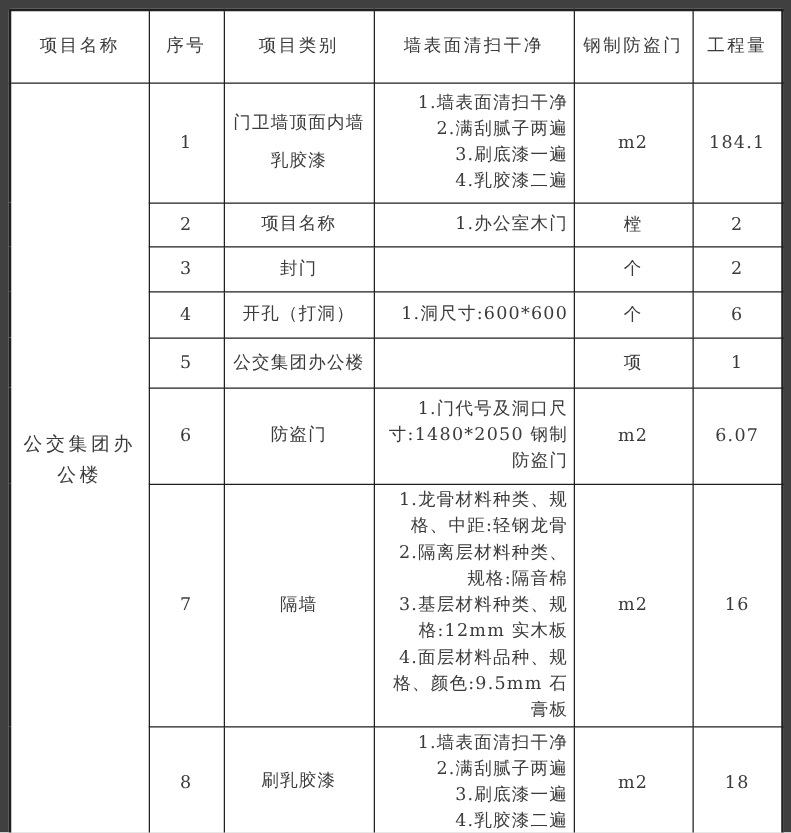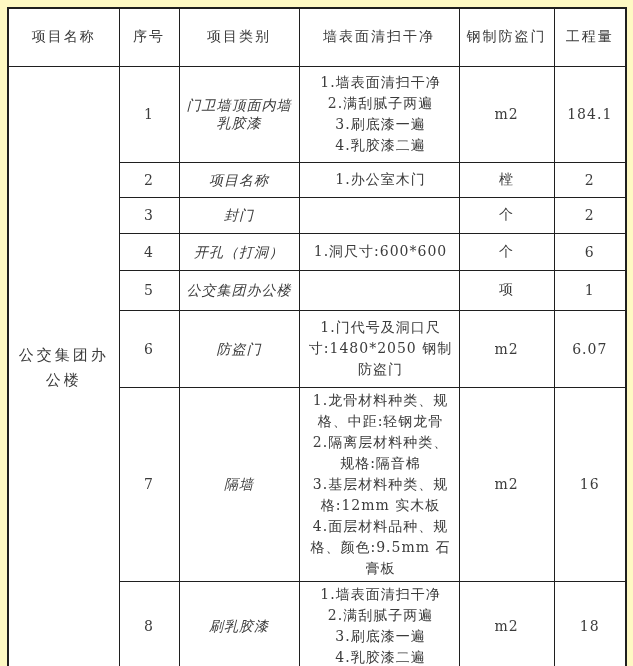--- a/index.html
+++ b/index.html
@@ -9,21 +9,21 @@
     width: 633px;
     height: 666px;
     font-family: "DejaVu Serif", "Liberation Serif", serif;
     color: #3b3b3b;
     overflow: hidden;
   }
   .page {
     position: relative;
     width: 633px;
     height: 666px;
-    background: #fef9c3;
+    background: #404040;
   }
   table.boq {
     position: absolute;
     left: 7px;
     top: 7px;
     border-collapse: collapse;
     table-layout: fixed;
     border: 2px solid #1f1f1f;
     background: #ffffff;
   }
@@ -39,30 +39,29 @@
     letter-spacing: 2px;
     text-align: center;
   }
   .c {
     text-align: center;
     font-size: 14px;
     letter-spacing: 1px;
   }
   .cat {
     padding: 0 6px;
-    line-height: 18px;
-    font-style: italic;
+    line-height: 31px;
   }
   .feat {
     font-size: 14px;
     letter-spacing: 1px;
     line-height: 21px;
     padding: 2px 4px 2px 7px;
     white-space: pre-line;
-    text-align: center;
+    text-align: right;
   }
   .proj {
     text-align: center;
     font-size: 15px;
     letter-spacing: 3px;
     line-height: 25px;
     padding: 0 7px;
   }
   tr.rh0 { height: 58px; }
   tr.rh1 { height: 96px; }

